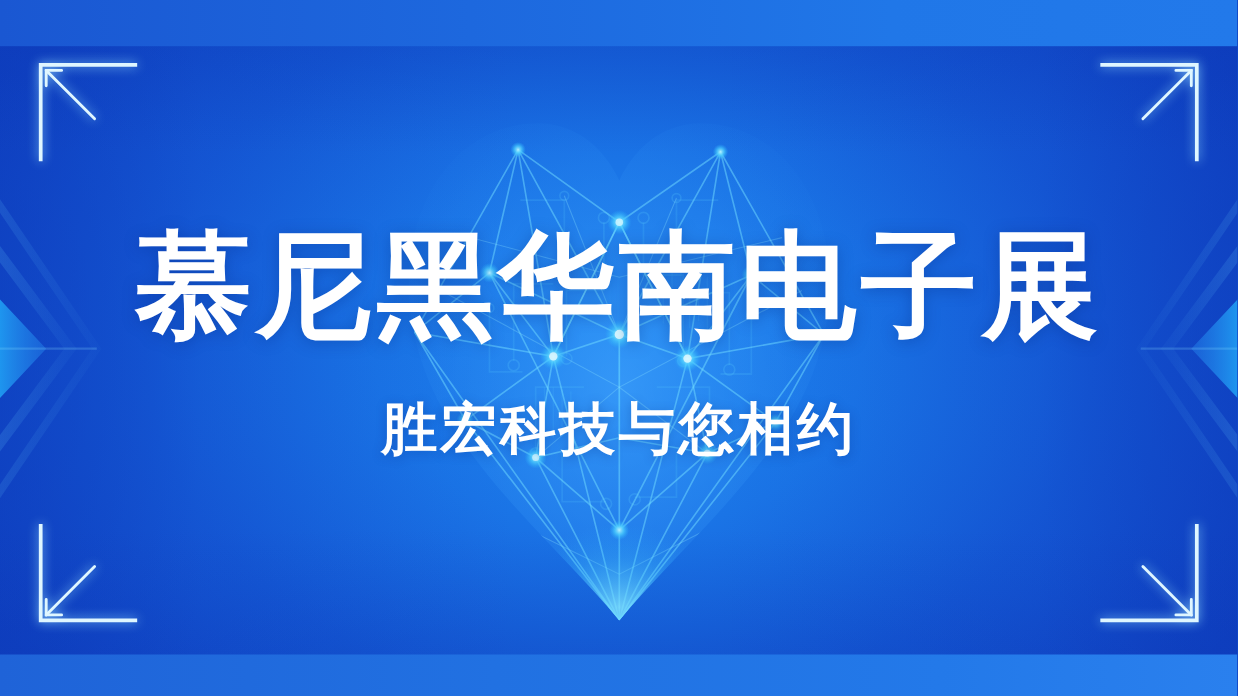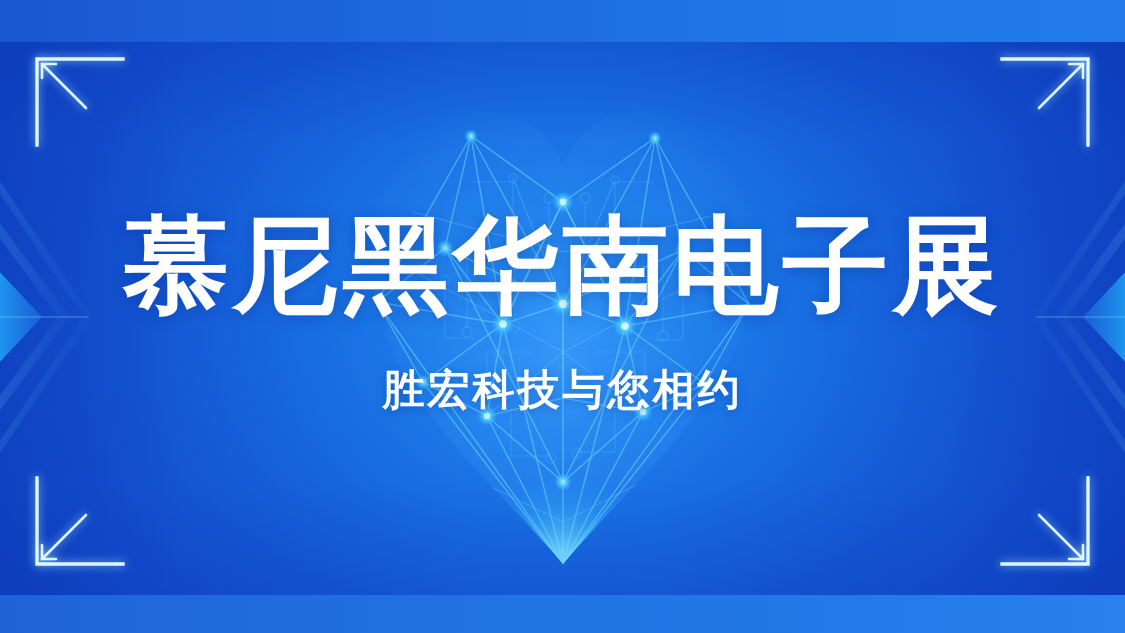--- a/index.html
+++ b/index.html
@@ -95,21 +95,21 @@
     font-size:106px;
     line-height:1.04;
     font-weight:700;
     color:#ffffff;
     letter-spacing:4px;
     white-space:nowrap;
     text-shadow:0 2px 14px rgba(6,40,130,.34);
     margin:0 0 46px 0;
   }
   .subtitle{
-    font-size:42px;
+    font-size:51px;
     line-height:1.1;
     font-weight:700;
     color:#ffffff;
     letter-spacing:3px;
     white-space:nowrap;
     text-shadow:0 2px 10px rgba(6,40,130,.30);
     margin:0;
   }
 </style>
 </head>

